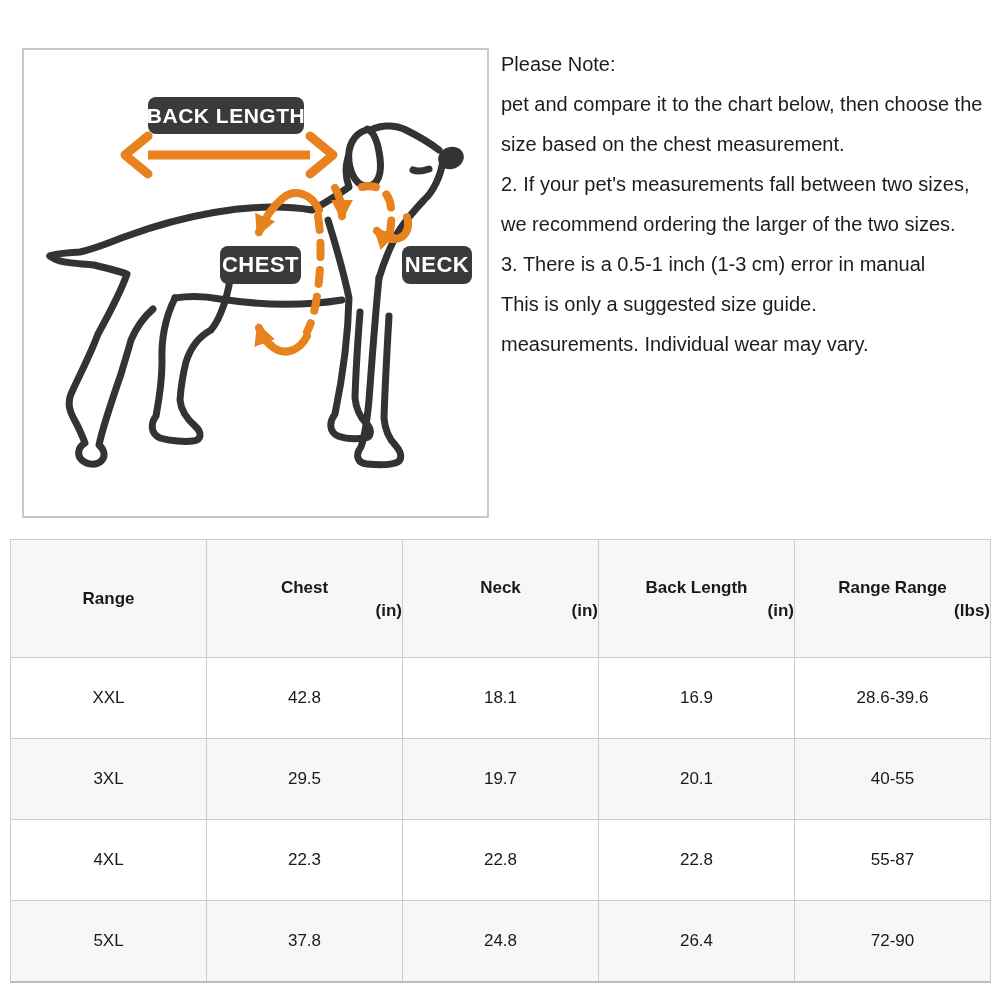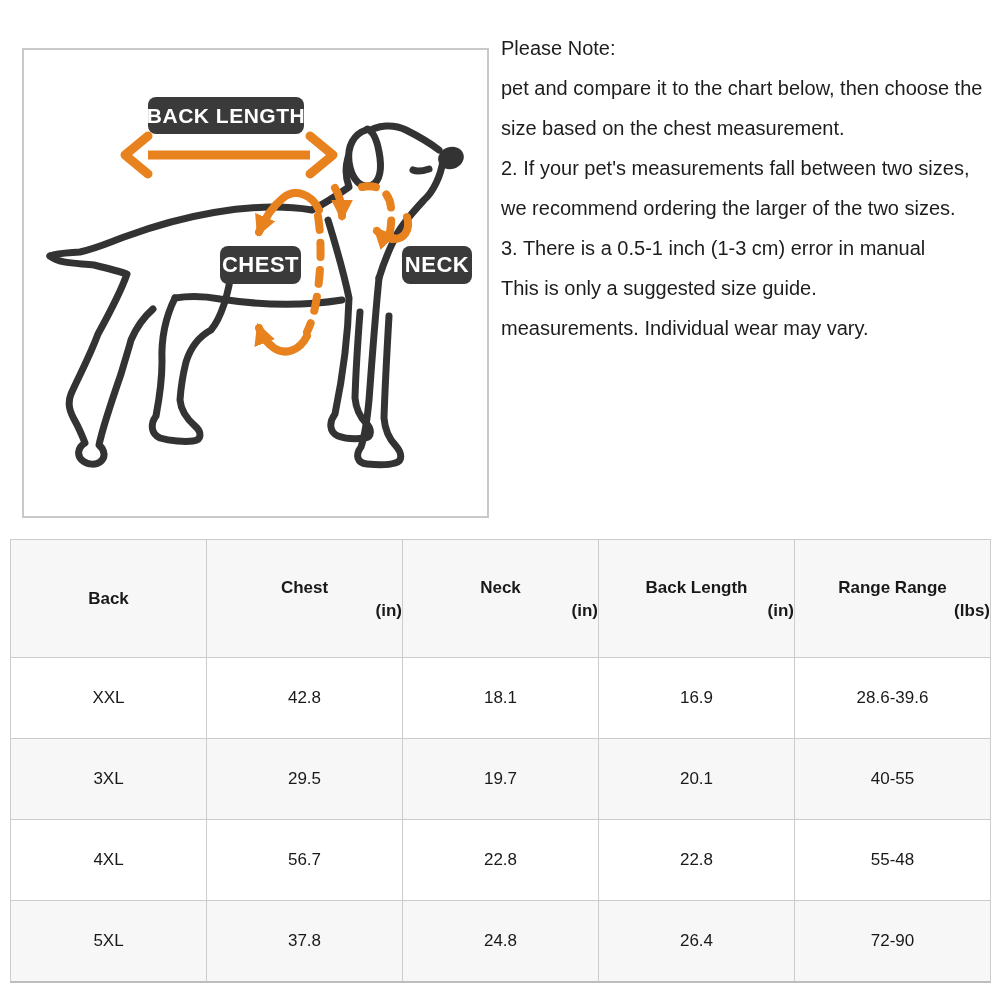--- a/index.html
+++ b/index.html
@@ -15,21 +15,21 @@
   .diagram-box svg{position:absolute;left:0;top:0;}
   .measure-label{
     position:absolute;background:#3a3a3a;color:#ffffff;font-weight:bold;
     display:flex;align-items:center;justify-content:center;
     border-radius:8px;letter-spacing:.5px;white-space:nowrap;
   }
   .lbl-backlength{left:124px;top:47px;width:156px;height:37px;font-size:21px;}
   .lbl-chest{left:196px;top:196px;width:81px;height:38px;font-size:22px;}
   .lbl-neck{left:378px;top:196px;width:70px;height:38px;font-size:22px;}
   
-  .note{position:absolute;left:501px;top:28px;width:496px;}
+  .note{position:absolute;left:501px;top:44px;width:496px;}
   .note-line{
     font-size:20px;line-height:40px;color:#1d1d1d;white-space:nowrap;
   }
   
   .size-table{
     position:absolute;left:10px;top:539px;width:981px;
     border-collapse:collapse;table-layout:fixed;background:#ffffff;
     border:1px solid #bdbdbd;border-bottom-width:2px;
   }
   .size-table th,.size-table td{
@@ -107,21 +107,21 @@
   <div class="note-line">we recommend ordering the larger of the two sizes.</div>
   <div class="note-line">3. There is a 0.5-1 inch (1-3 cm) error in manual</div>
   <div class="note-line">This is only a suggested size guide.</div>
   <div class="note-line">measurements. Individual wear may vary.</div>
 </div>
 
 <table class="size-table">
   <thead>
     <tr>
       <th>
-        <span>Back</span>
+        <span>Range</span>
         <span class="hdr-unit"></span>
       </th>
       <th>
         <span>Chest</span>
         <span class="hdr-unit">(in)</span>
       </th>
       <th>
         <span>Neck</span>
         <span class="hdr-unit">(in)</span>
       </th>
@@ -145,24 +145,24 @@
     </tr>
     <tr>
       <td>3XL</td>
       <td>29.5</td>
       <td>19.7</td>
       <td>20.1</td>
       <td>40-55</td>
     </tr>
     <tr>
       <td>4XL</td>
-      <td>56.7</td>
+      <td>22.3</td>
       <td>22.8</td>
       <td>22.8</td>
-      <td>55-48</td>
+      <td>55-87</td>
     </tr>
     <tr>
       <td>5XL</td>
       <td>37.8</td>
       <td>24.8</td>
       <td>26.4</td>
       <td>72-90</td>
     </tr>
   </tbody>
 </table>

